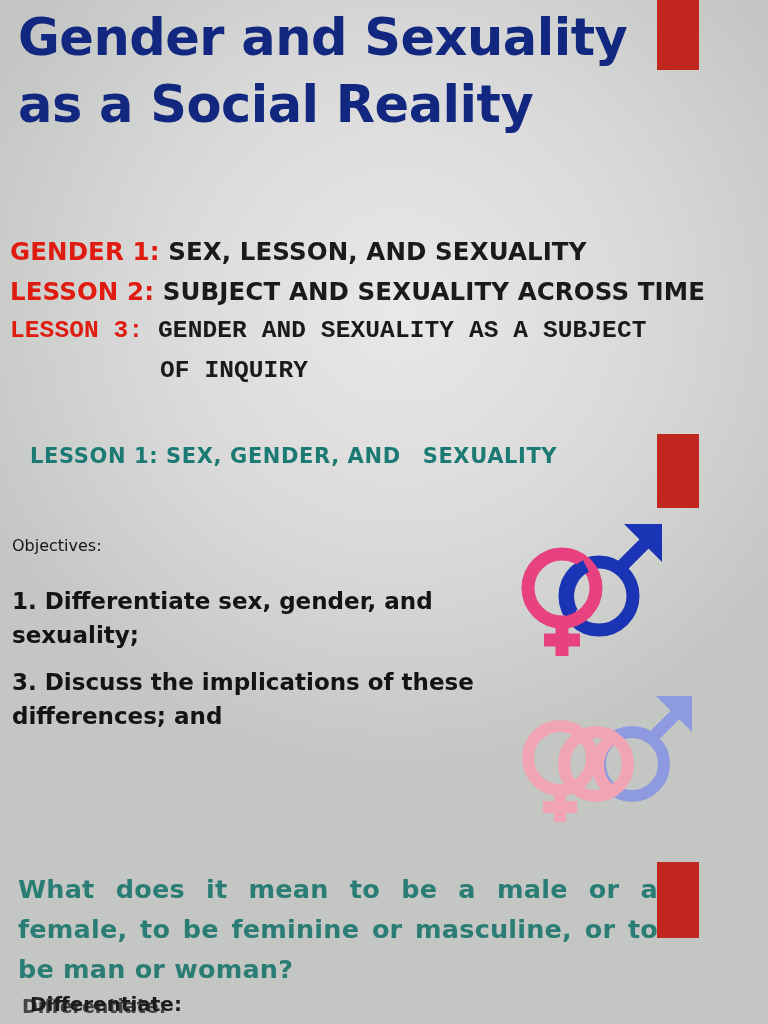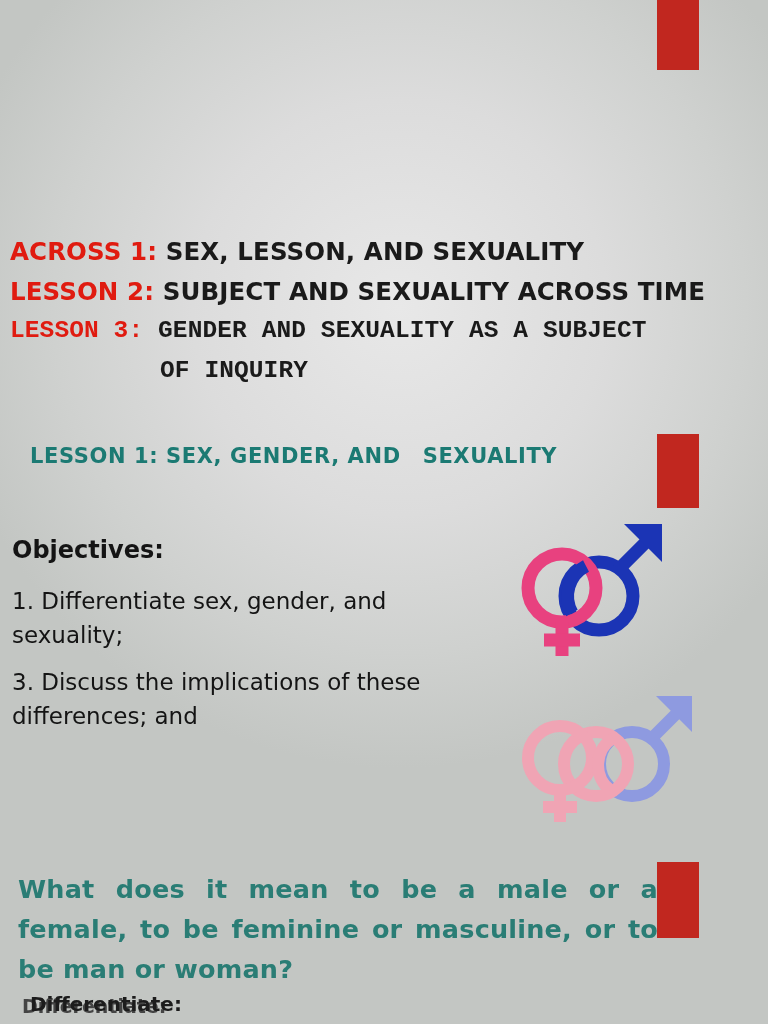--- a/index.html
+++ b/index.html
@@ -82,33 +82,33 @@
     font-size: 21px;
     font-weight: bold;
     color: #1b7a73;
     letter-spacing: 0.6px;
   }
   .s2-header .gap { display: inline-block; width: 22px; }
   .objectives-title {
     position: absolute;
     left: 12px;
     top: 100px;
-    font-size: 24px;
-    font-weight: bold;
+    font-size: 16px;
+    font-weight: normal;
     color: #141414;
   }
   .obj-list {
     position: absolute;
     left: 12px;
     top: 148px;
     width: 470px;
   }
   .obj-item {
     font-size: 23px;
-    font-weight: normal;
+    font-weight: bold;
     color: #141414;
     line-height: 1.48;
     margin-bottom: 13px;
   }
   .symbols-top {
     position: absolute;
     left: 494px;
     top: 82px;
     width: 190px;
     height: 140px;
@@ -161,24 +161,25 @@
 </head>
 <body>
 
 <div class="deck">
 
   <div class="red-tab tab1"></div>
   <div class="red-tab tab2"></div>
   <div class="red-tab tab3"></div>
 
   <div class="slide1">
+    <div class="title">Gender and Sexuality as a Social Reality</div>
 
     <div class="lessons">
       <div class="lesson-line">
-        <span class="lesson-key">ACROSS 1:</span>
+        <span class="lesson-key">GENDER 1:</span>
         <span>SEX, LESSON, AND SEXUALITY</span>
       </div>
       <div class="lesson-line">
         <span class="lesson-key">LESSON 2:</span>
         <span>SUBJECT AND SEXUALITY ACROSS TIME</span>
       </div>
       <div class="lesson-line lesson3-wrap">
         <span class="lesson-key">LESSON 3:</span>
         <span>GENDER AND SEXUALITY AS A SUBJECT</span><span class="lesson3-gap"></span><span>OF INQUIRY</span>
       </div>

